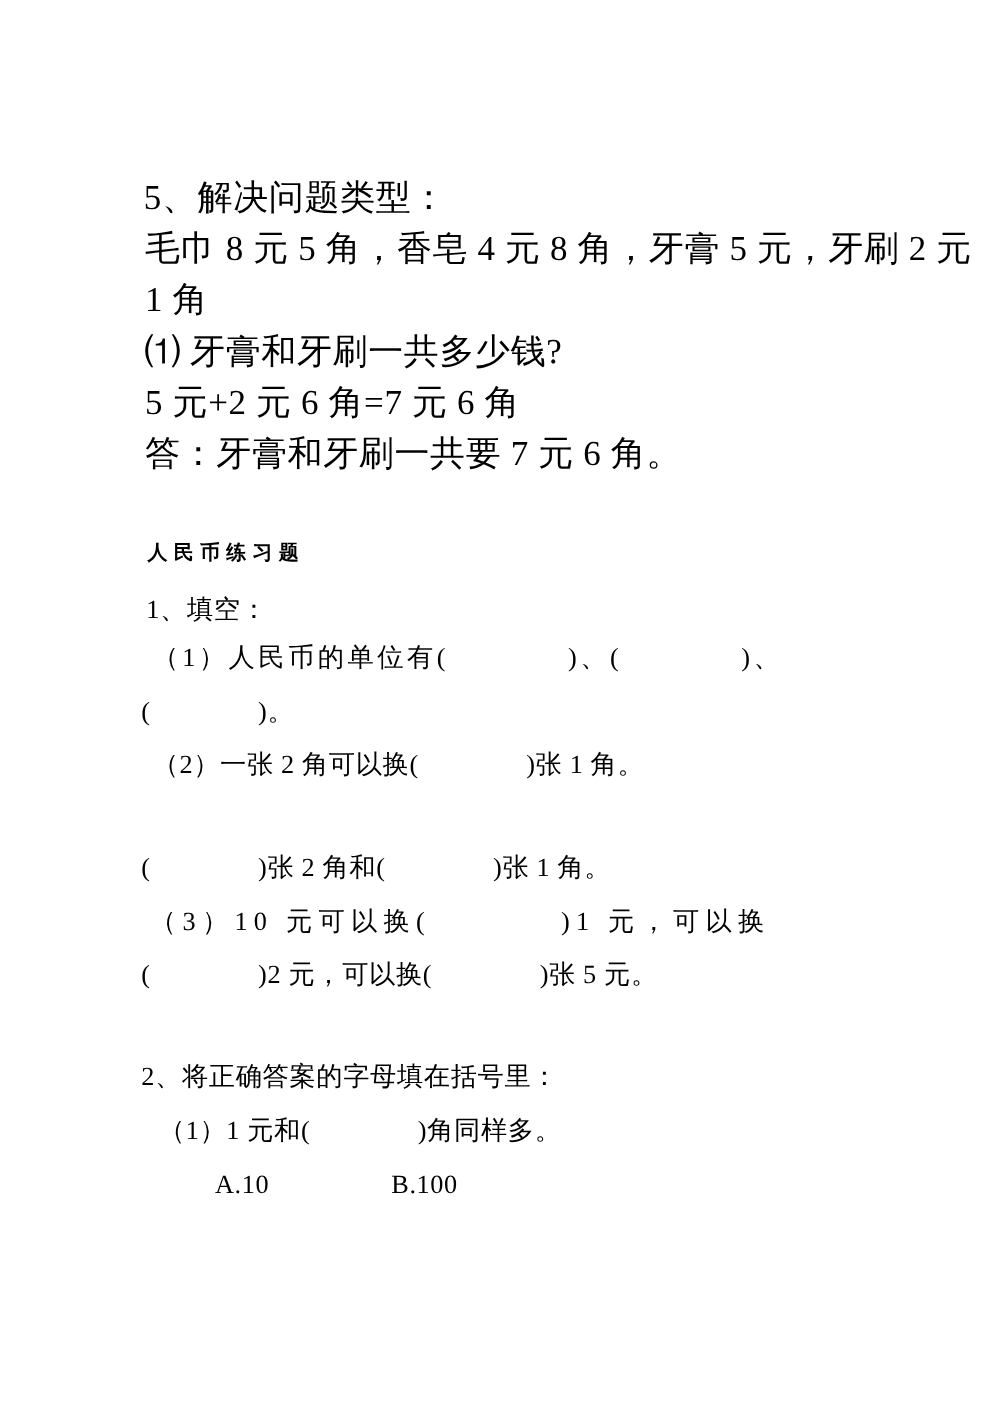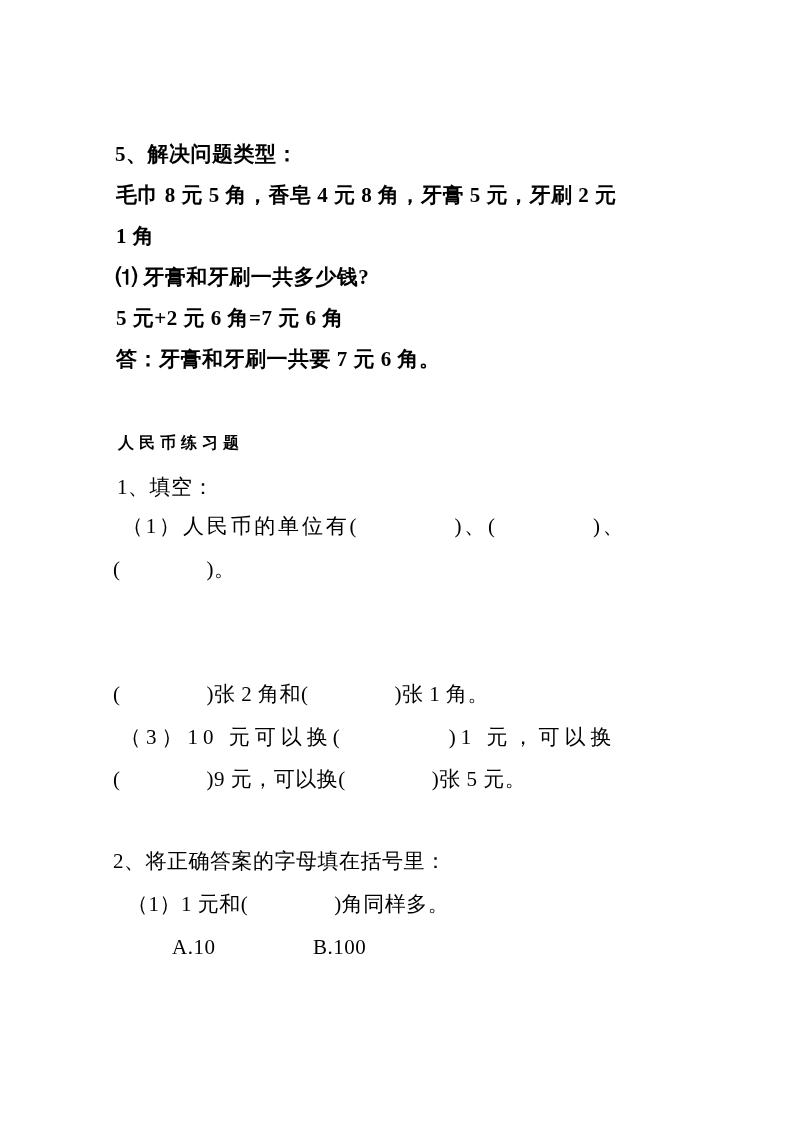--- a/index.html
+++ b/index.html
@@ -16,22 +16,22 @@
     font-family: "Liberation Serif", "DejaVu Serif", serif;
     color: #000000;
   }
   .line {
     position: absolute;
     white-space: nowrap;
     line-height: 1.25;
   }
   
   .s1 {
-    font-size: 21px;
-    font-weight: 700;
+    font-size: 28px;
+    font-weight: 400;
     letter-spacing: 0.5px;
   }
   
   .h2 {
     font-size: 16px;
     font-weight: 700;
     letter-spacing: 5px;
   }
   
   .s2 {
@@ -61,27 +61,28 @@
   <div class="line s1" style="top:346px; left:116px;">答：牙膏和牙刷一共要 7 元 6 角。</div>
 
   <div class="line h2" style="top:433px; left:118px;">人民币练习题</div>
 
   <div class="line s2" style="top:474px; left:117px;">1、填空：</div>
 
   <div class="line s2 ls3" style="top:513px; left:122px;">（1）人民币的单位有(　　　　)、(　　　　)、</div>
 
   <div class="line s2" style="top:556px; left:113px;">(　　　　)。</div>
 
+  <div class="line s2" style="top:598px; left:122px;">（2）一张 2 角可以换(　　　　)张 1 角。</div>
 
 
   <div class="line s2" style="top:681px; left:113px;">(　　　　)张 2 角和(　　　　)张 1 角。</div>
 
   <div class="line s2 ls5" style="top:724px; left:120px;">（3）10 元可以换(　　　　)1 元，可以换</div>
 
-  <div class="line s2" style="top:766px; left:113px;">(　　　　)9 元，可以换(　　　　)张 5 元。</div>
+  <div class="line s2" style="top:766px; left:113px;">(　　　　)2 元，可以换(　　　　)张 5 元。</div>
 
   <div class="line s2" style="top:848px; left:113px;">2、将正确答案的字母填在括号里：</div>
 
   <div class="line s2" style="top:891px; left:127px;">（1）1 元和(　　　　)角同样多。</div>
 
   <div class="line s2" style="top:934px; left:172px;">A.10</div>
 
   <div class="line s2" style="top:934px; left:313px;">B.100</div>
 
 

